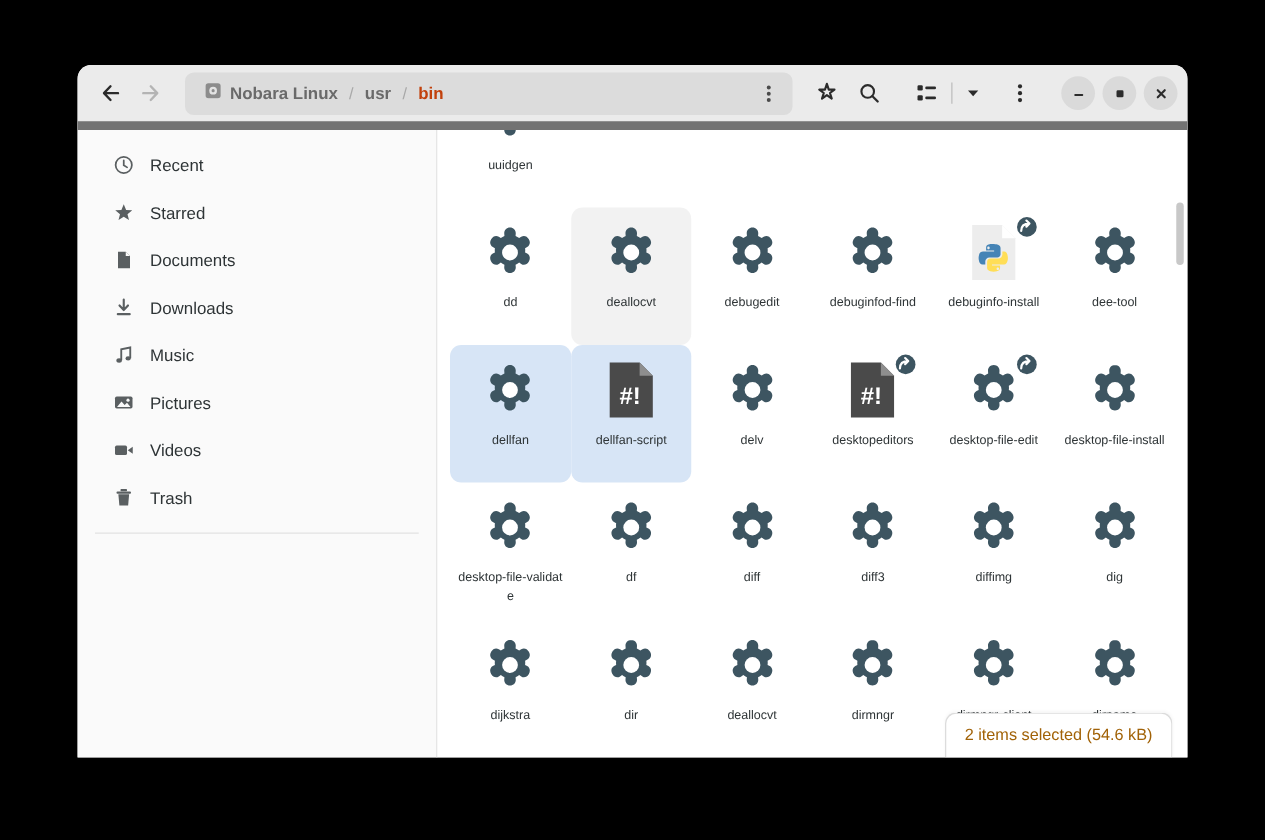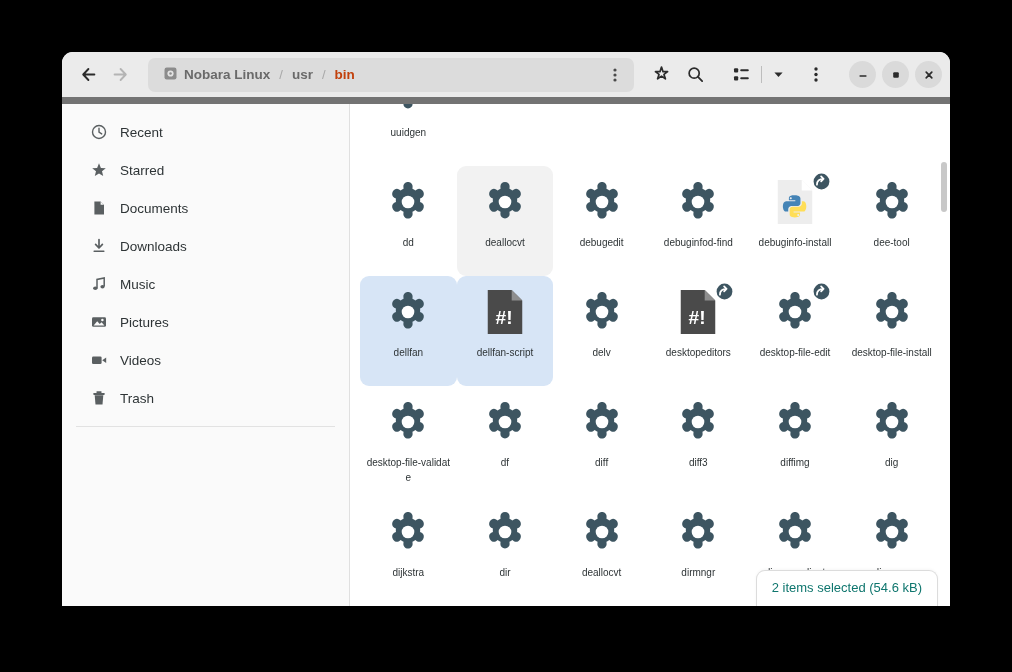--- a/index.html
+++ b/index.html
@@ -192,21 +192,21 @@
   
   .statusbar {
     position: absolute;
     right: 12px; bottom: 0px;
     background: #ffffff;
     border: 1px solid #dcdcdc;
     border-bottom: none;
     border-radius: 9px 9px 0 0;
     padding: 9px 15px 11px 15px;
     font-size: 13px;
-    color: #0f766e;
+    color: #a16207;
     white-space: nowrap;
     box-shadow: 0 -1px 3px rgba(0,0,0,0.04);
   }
 </style>
 </head>
 <body>
 
 <div id="window">
 
   <div class="headerbar">

